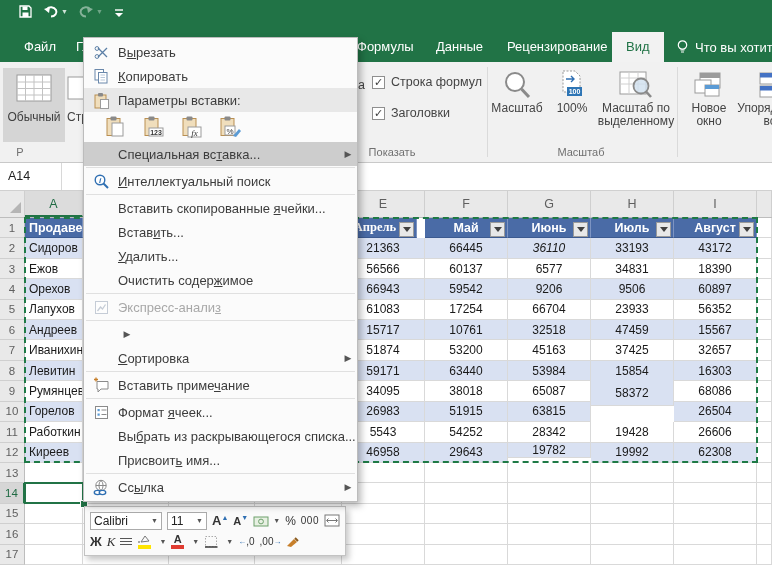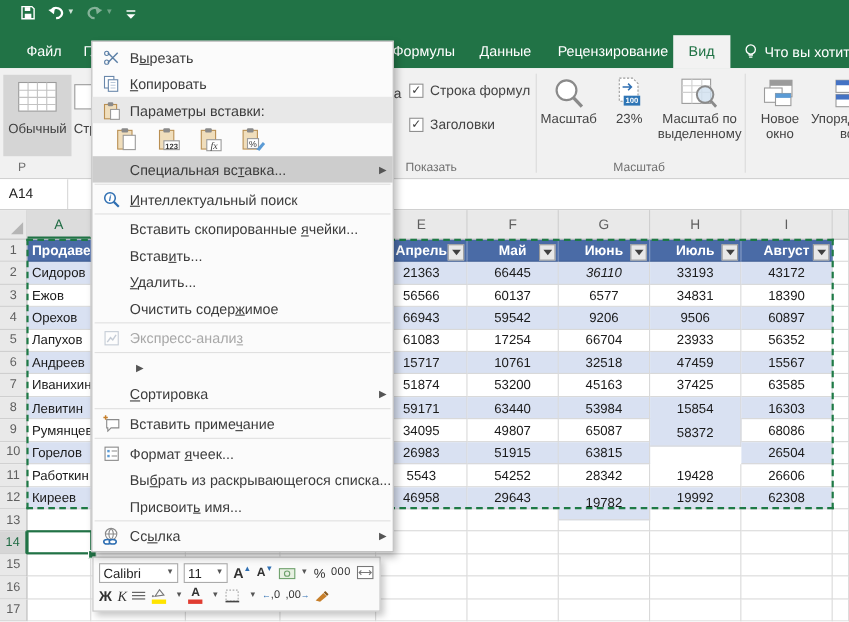--- a/index.html
+++ b/index.html
@@ -179,21 +179,21 @@
   </div>
   <div class="rbtn" style="left:550px;width:44px;">
     <span class="ric">
       <svg width="26" height="32">
           <path d="M4 2 h12 l5 5 v16 h-17 z" fill="#fff" stroke="#9b9b9b" stroke-dasharray="2,1.5"></path>
           <path d="M7 10 h8 M12 7 l3 3 l-3 3" stroke="#2f6fb2" fill="none" stroke-width="1.4"></path>
           <rect x="8" y="18" width="15" height="9" fill="#2e75b5"></rect>
           <text x="15.5" y="25" font-size="7" fill="#fff" text-anchor="middle" font-weight="bold">100</text>
         </svg>
     </span>
-    <span>23%</span>
+    <span>100%</span>
   </div>
   <div class="rbtn" style="left:597px;width:78px;">
     <span class="ric">
       <svg width="34" height="30">
           <rect x="1" y="2" width="26" height="22" fill="#fff" stroke="#9b9b9b"></rect>
           <path d="M1 8 h26 M1 14 h26 M10 2 v22 M19 2 v22" stroke="#d0d0d0"></path>
           <circle cx="22" cy="16" r="7.5" fill="#cfe0ef" fill-opacity=".8" stroke="#8a8a8a" stroke-width="1.8"></circle>
           <line x1="27" y1="21.5" x2="32" y2="27" stroke="#8a8a8a" stroke-width="2.6"></line>
         </svg>
     </span>
@@ -245,21 +245,21 @@
     <div class="chead" style="left: 757px; width: 15px;"></div>
   </div>
 <div id="grid">
     <div class="rowhead" style="top: 218px; height: 20.4118px;">1</div>
     <div class="cell thead namec namec" style="left: 25px; top: 218px; width: 58px; height: 20.4118px;">
       <span>Продавец</span>
     </div>
     <div class="cell thead" style="left: 83px; top: 218px; width: 86px; height: 20.4118px;"></div>
     <div class="cell thead" style="left: 169px; top: 218px; width: 86px; height: 20.4118px;"></div>
     <div class="cell thead" style="left: 255px; top: 218px; width: 87px; height: 20.4118px;"></div>
-    <div class="cell thead" style="left: 342px; top: 218px; width: 83px; height: 20.4118px;">
+    <div class="cell thead" style="left: 334px; top: 218px; width: 83px; height: 20.4118px; font-family: Liberation Serif, serif;">
       <span>Апрель</span>
       <span class="filterbtn">
         <span class="tri"></span>
       </span>
     </div>
     <div class="cell thead" style="left: 425px; top: 218px; width: 83px; height: 20.4118px;">
       <span>Май</span>
       <span class="filterbtn">
         <span class="tri"></span>
       </span>
@@ -411,21 +411,21 @@
     <div class="cell numc" style="left: 425px; top: 340.471px; width: 83px; height: 20.4118px;">
       <span>53200</span>
     </div>
     <div class="cell numc" style="left: 508px; top: 340.471px; width: 83px; height: 20.4118px;">
       <span>45163</span>
     </div>
     <div class="cell numc" style="left: 591px; top: 340.471px; width: 83px; height: 20.4118px;">
       <span>37425</span>
     </div>
     <div class="cell numc" style="left: 674px; top: 340.471px; width: 83px; height: 20.4118px;">
-      <span>63585</span>
+      <span>32657</span>
     </div>
     <div class="cell" style="left: 757px; top: 340.471px; width: 15px; height: 20.4118px;"></div>
     <div class="rowhead" style="top: 360.882px; height: 20.4118px;">8</div>
     <div class="cell band namec" style="left: 25px; top: 360.882px; width: 58px; height: 20.4118px;">
       <span>Левитин</span>
     </div>
     <div class="cell band" style="left: 83px; top: 360.882px; width: 86px; height: 20.4118px;"></div>
     <div class="cell band" style="left: 169px; top: 360.882px; width: 86px; height: 20.4118px;"></div>
     <div class="cell band" style="left: 255px; top: 360.882px; width: 87px; height: 20.4118px;"></div>
     <div class="cell band numc" style="left: 342px; top: 360.882px; width: 83px; height: 20.4118px;">
@@ -448,21 +448,21 @@
     <div class="cell namec" style="left: 25px; top: 381.294px; width: 58px; height: 20.4118px;">
       <span>Румянцев</span>
     </div>
     <div class="cell" style="left: 83px; top: 381.294px; width: 86px; height: 20.4118px;"></div>
     <div class="cell" style="left: 169px; top: 381.294px; width: 86px; height: 20.4118px;"></div>
     <div class="cell" style="left: 255px; top: 381.294px; width: 87px; height: 20.4118px;"></div>
     <div class="cell numc" style="left: 342px; top: 381.294px; width: 83px; height: 20.4118px;">
       <span>34095</span>
     </div>
     <div class="cell numc" style="left: 425px; top: 381.294px; width: 83px; height: 20.4118px;">
-      <span>49807</span>
+      <span>38018</span>
     </div>
     <div class="cell numc" style="left: 508px; top: 381.294px; width: 83px; height: 20.4118px;">
       <span>65087</span>
     </div>
     <div class="cell numc" style="left: 591px; top: 381.294px; width: 83px; height: 20.4118px;">
       <span>20389</span>
     </div>
     <div class="cell numc" style="left: 674px; top: 381.294px; width: 83px; height: 20.4118px;">
       <span>68086</span>
     </div>
@@ -519,21 +519,21 @@
     </div>
     <div class="cell band" style="left: 83px; top: 442.529px; width: 86px; height: 20.4118px;"></div>
     <div class="cell band" style="left: 169px; top: 442.529px; width: 86px; height: 20.4118px;"></div>
     <div class="cell band" style="left: 255px; top: 442.529px; width: 87px; height: 20.4118px;"></div>
     <div class="cell band numc" style="left: 342px; top: 442.529px; width: 83px; height: 20.4118px;">
       <span>46958</span>
     </div>
     <div class="cell band numc" style="left: 425px; top: 442.529px; width: 83px; height: 20.4118px;">
       <span>29643</span>
     </div>
-    <div class="cell band numc" style="left: 508px; top: 442.529px; width: 83px; height: 30px;">
+    <div class="cell band numc" style="left: 508px; top: 442.529px; width: 83px; height: 15px;">
       <span>19782</span>
     </div>
     <div class="cell band numc" style="left: 591px; top: 442.529px; width: 83px; height: 20.4118px;">
       <span>19992</span>
     </div>
     <div class="cell band numc" style="left: 674px; top: 442.529px; width: 83px; height: 20.4118px;">
       <span>62308</span>
     </div>
     <div class="cell" style="left: 757px; top: 442.529px; width: 15px; height: 20.4118px;"></div>
     <div class="rowhead" style="top: 462.941px; height: 20.4118px;">13</div>

